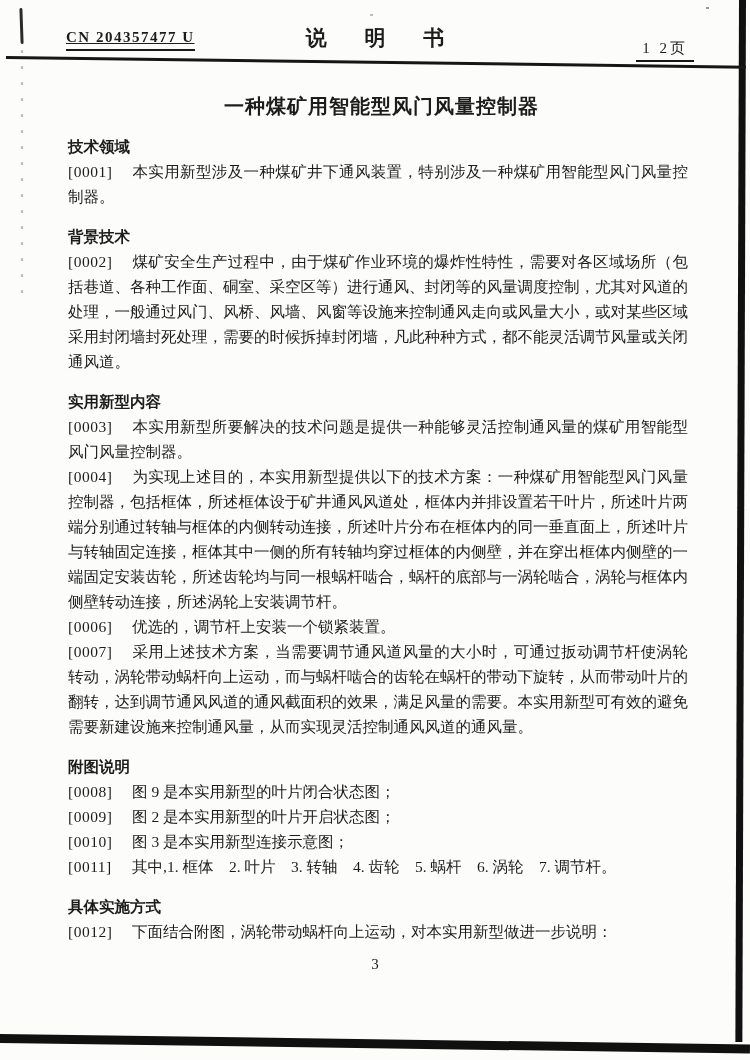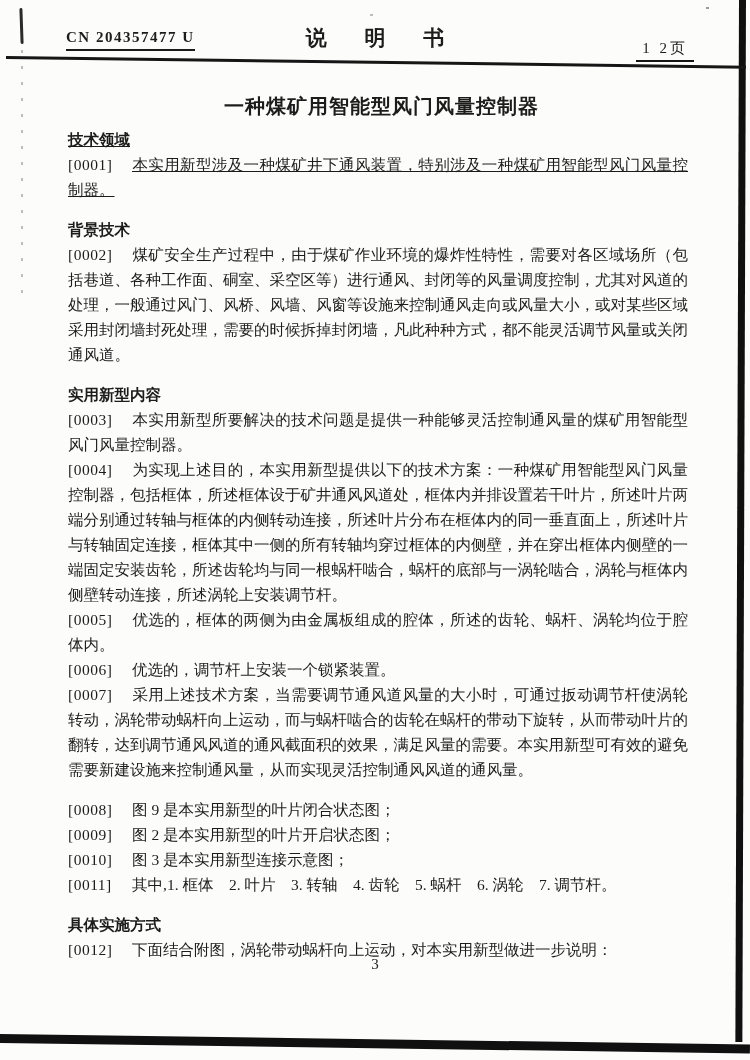--- a/index.html
+++ b/index.html
@@ -20,20 +20,21 @@
   .doc-number {
     position: absolute;
     left: 66px;
     top: 29px;
     font-size: 15px;
     letter-spacing: 1.5px;
     font-weight: bold;
     padding-bottom: 3px;
     border-bottom: 2px solid #1a1a1a;
     white-space: nowrap;
+    text-decoration: underline;
   }
   .doc-type {
     position: absolute;
     left: 0;
     right: 0;
     top: 24px;
     text-align: center;
     font-size: 21px;
     font-weight: bold;
     letter-spacing: 16px;
@@ -80,21 +81,21 @@
   .content {
     position: absolute;
     left: 68px;
     top: 127px;
     width: 620px;
     font-size: 15.5px;
     line-height: 25px;
     text-align: justify;
   }
   .content section { margin-top: 15px; }
-  .content section:first-child { margin-top: 0; text-decoration: underline; }
+  .content section:first-child { margin-top: 7px; }
   .content h2 {
     margin: 0;
     font-size: 15.5px;
     line-height: 25px;
     font-weight: bold;
     font-family: "Liberation Sans", "DejaVu Sans", sans-serif;
     text-align: left;
   }
   .content p { margin: 0; }
   .ptag {
@@ -196,25 +197,25 @@
       <p><span class="ptag">[0001]</span><span>本实用新型涉及一种煤矿井下通风装置，特别涉及一种煤矿用智能型风门风量控制器。</span></p>
     </section>
     <section>
       <h2>背景技术</h2>
       <p><span class="ptag">[0002]</span><span>煤矿安全生产过程中，由于煤矿作业环境的爆炸性特性，需要对各区域场所（包括巷道、各种工作面、硐室、采空区等）进行通风、封闭等的风量调度控制，尤其对风道的处理，一般通过风门、风桥、风墙、风窗等设施来控制通风走向或风量大小，或对某些区域采用封闭墙封死处理，需要的时候拆掉封闭墙，凡此种种方式，都不能灵活调节风量或关闭通风道。</span></p>
     </section>
     <section>
       <h2>实用新型内容</h2>
       <p><span class="ptag">[0003]</span><span>本实用新型所要解决的技术问题是提供一种能够灵活控制通风量的煤矿用智能型风门风量控制器。</span></p>
       <p><span class="ptag">[0004]</span><span>为实现上述目的，本实用新型提供以下的技术方案：一种煤矿用智能型风门风量控制器，包括框体，所述框体设于矿井通风风道处，框体内并排设置若干叶片，所述叶片两端分别通过转轴与框体的内侧转动连接，所述叶片分布在框体内的同一垂直面上，所述叶片与转轴固定连接，框体其中一侧的所有转轴均穿过框体的内侧壁，并在穿出框体内侧壁的一端固定安装齿轮，所述齿轮均与同一根蜗杆啮合，蜗杆的底部与一涡轮啮合，涡轮与框体内侧壁转动连接，所述涡轮上安装调节杆。</span></p>
-      <p><span class="ptag">[0005]</span><span>优选的，框体的两侧为由金属板组成的腔体，所述的齿轮、蜗杆、涡轮均位于腔体内。</span></p>
       <p><span class="ptag">[0006]</span><span>优选的，调节杆上安装一个锁紧装置。</span></p>
       <p><span class="ptag">[0007]</span><span>采用上述技术方案，当需要调节通风道风量的大小时，可通过扳动调节杆使涡轮转动，涡轮带动蜗杆向上运动，而与蜗杆啮合的齿轮在蜗杆的带动下旋转，从而带动叶片的翻转，达到调节通风风道的通风截面积的效果，满足风量的需要。本实用新型可有效的避免需要新建设施来控制通风量，从而实现灵活控制通风风道的通风量。</span></p>
     </section>
     <section>
+      <h2>附图说明</h2>
       <p><span class="ptag">[0008]</span><span>图 9 是本实用新型的叶片闭合状态图；</span></p>
       <p><span class="ptag">[0009]</span><span>图 2 是本实用新型的叶片开启状态图；</span></p>
       <p><span class="ptag">[0010]</span><span>图 3 是本实用新型连接示意图；</span></p>
       <p><span class="ptag">[0011]</span><span>其中,1. 框体　2. 叶片　3. 转轴　4. 齿轮　5. 蜗杆　6. 涡轮　7. 调节杆。</span></p>
     </section>
     <section>
       <h2>具体实施方式</h2>
       <p><span class="ptag">[0012]</span><span>下面结合附图，涡轮带动蜗杆向上运动，对本实用新型做进一步说明：</span></p>
     </section>
   </main>

